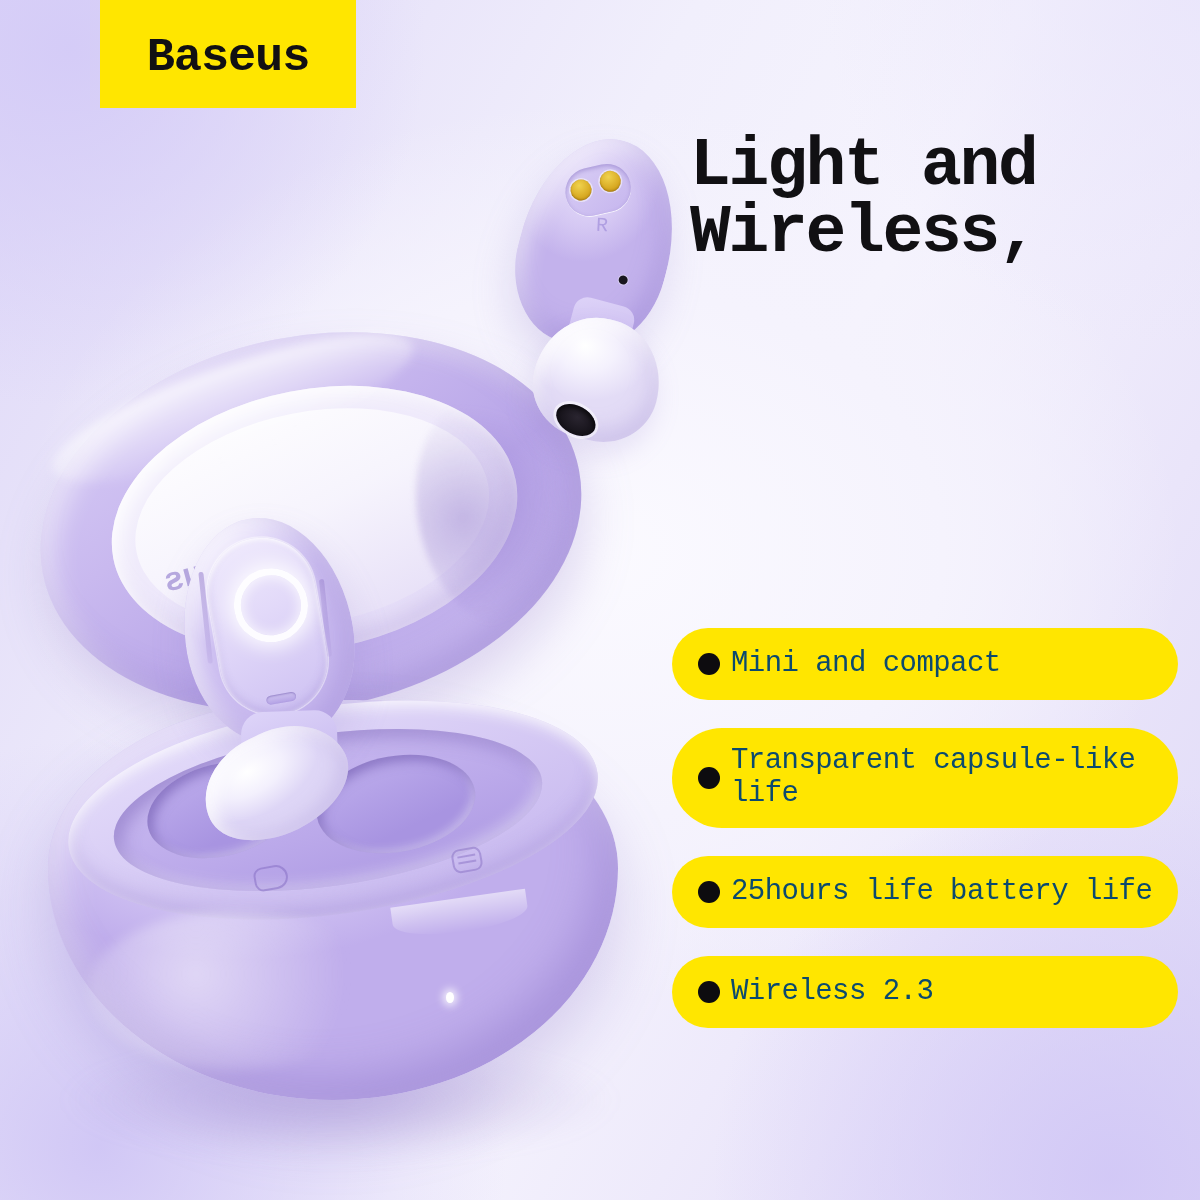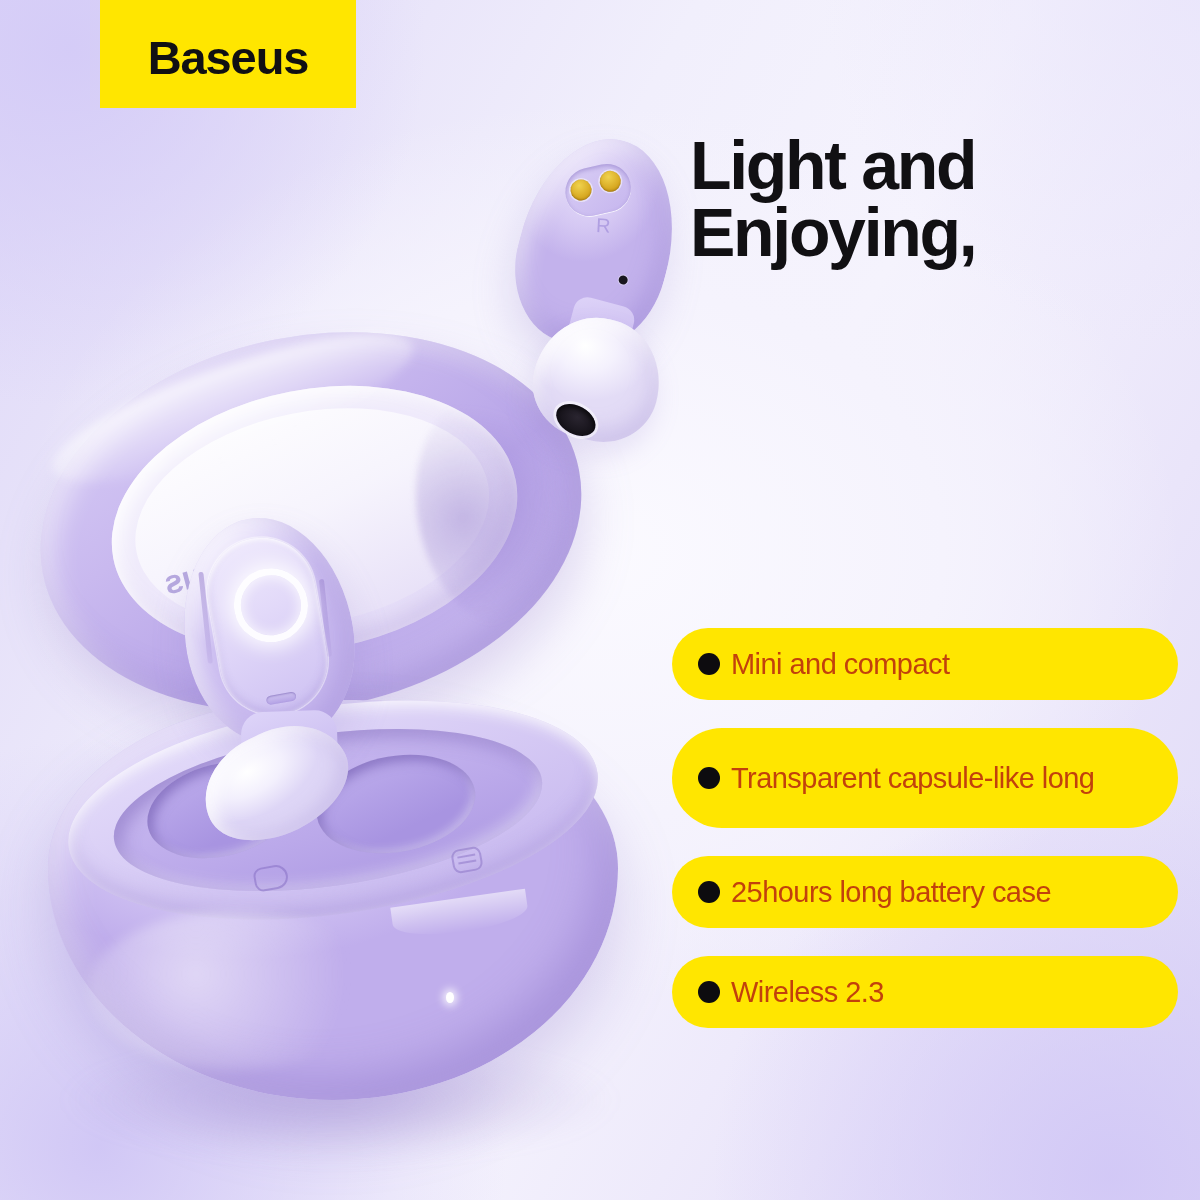--- a/index.html
+++ b/index.html
@@ -11,20 +11,21 @@
   }
 
   
   #stage {
     position:relative;
     width:1200px; height:1200px;
     overflow:hidden;
     background:
       radial-gradient(62% 48% at 50% 46%, #fbfaff 0%, #f5f3fd 46%, rgba(245,243,253,0) 78%),
       linear-gradient(118deg, #ded8f8 0%, #e6e1f9 16%, #f1effc 38%, #f5f3fd 56%, #eae5fa 78%, #ded8f7 100%);
+    font-family: Liberation Mono, monospace;
   }
   
   .corner-wash { position:absolute; pointer-events:none; }
   .cw-tl { left:-180px; top:-200px; width:620px; height:620px;
     background:radial-gradient(circle at 40% 40%, rgba(212,203,247,.95) 0%, rgba(212,203,247,0) 68%); }
   .cw-bl { left:-220px; bottom:-240px; width:760px; height:700px;
     background:radial-gradient(circle at 42% 58%, rgba(207,197,245,.95) 0%, rgba(207,197,245,0) 68%); }
   .cw-br { right:-200px; bottom:-220px; width:720px; height:640px;
     background:radial-gradient(circle at 60% 62%, rgba(209,199,246,.92) 0%, rgba(209,199,246,0) 68%); }
   .cw-tr { right:-240px; top:-260px; width:640px; height:600px;
@@ -58,21 +59,21 @@
     display:flex; align-items:center; padding:0 16px 0 26px;
     margin-bottom:28px;
   }
   .pill.h1 { height:72px; }
   .pill.h2 { height:100px; }
   .dot {
     flex:0 0 auto; width:22px; height:22px; border-radius:50%;
     background:#0d0c0f; margin-right:11px;
   }
   .pill-label {
-    font-size:29px; line-height:1.13; color:#c2410c;
+    font-size:29px; line-height:1.13; color:#0c4a6e;
     letter-spacing:-0.55px; font-weight:400;
   }
   .pill-label.two-line { font-size:29px; }
 
   
   #product { position:absolute; left:0; top:0; width:700px; height:1200px; }
 
   
   #bud-float {
     position:absolute; left:500px; top:140px;
@@ -385,38 +386,38 @@
       <div class="mic-hole"></div>
       <div class="stem"></div>
       <div class="tip"></div>
       <div class="tip-bore"></div>
     </div>
 
   </div>
 
   <div id="headline">
     <div class="hl">Light and</div>
-    <div class="hl">Enjoying,</div>
+    <div class="hl">Wireless,</div>
   </div>
 
   <div id="features">
 
     <div class="pill h1">
       <span class="dot"></span>
       <span class="pill-label">Mini and compact</span>
     </div>
 
     <div class="pill h2">
       <span class="dot"></span>
-      <span class="pill-label two-line">Transparent capsule-like long</span>
+      <span class="pill-label two-line">Transparent capsule-like life</span>
     </div>
 
     <div class="pill h1">
       <span class="dot"></span>
-      <span class="pill-label">25hours long battery case</span>
+      <span class="pill-label">25hours life battery life</span>
     </div>
 
     <div class="pill h1">
       <span class="dot"></span>
       <span class="pill-label">Wireless 2.3</span>
     </div>
 
   </div>
 
 </div>

